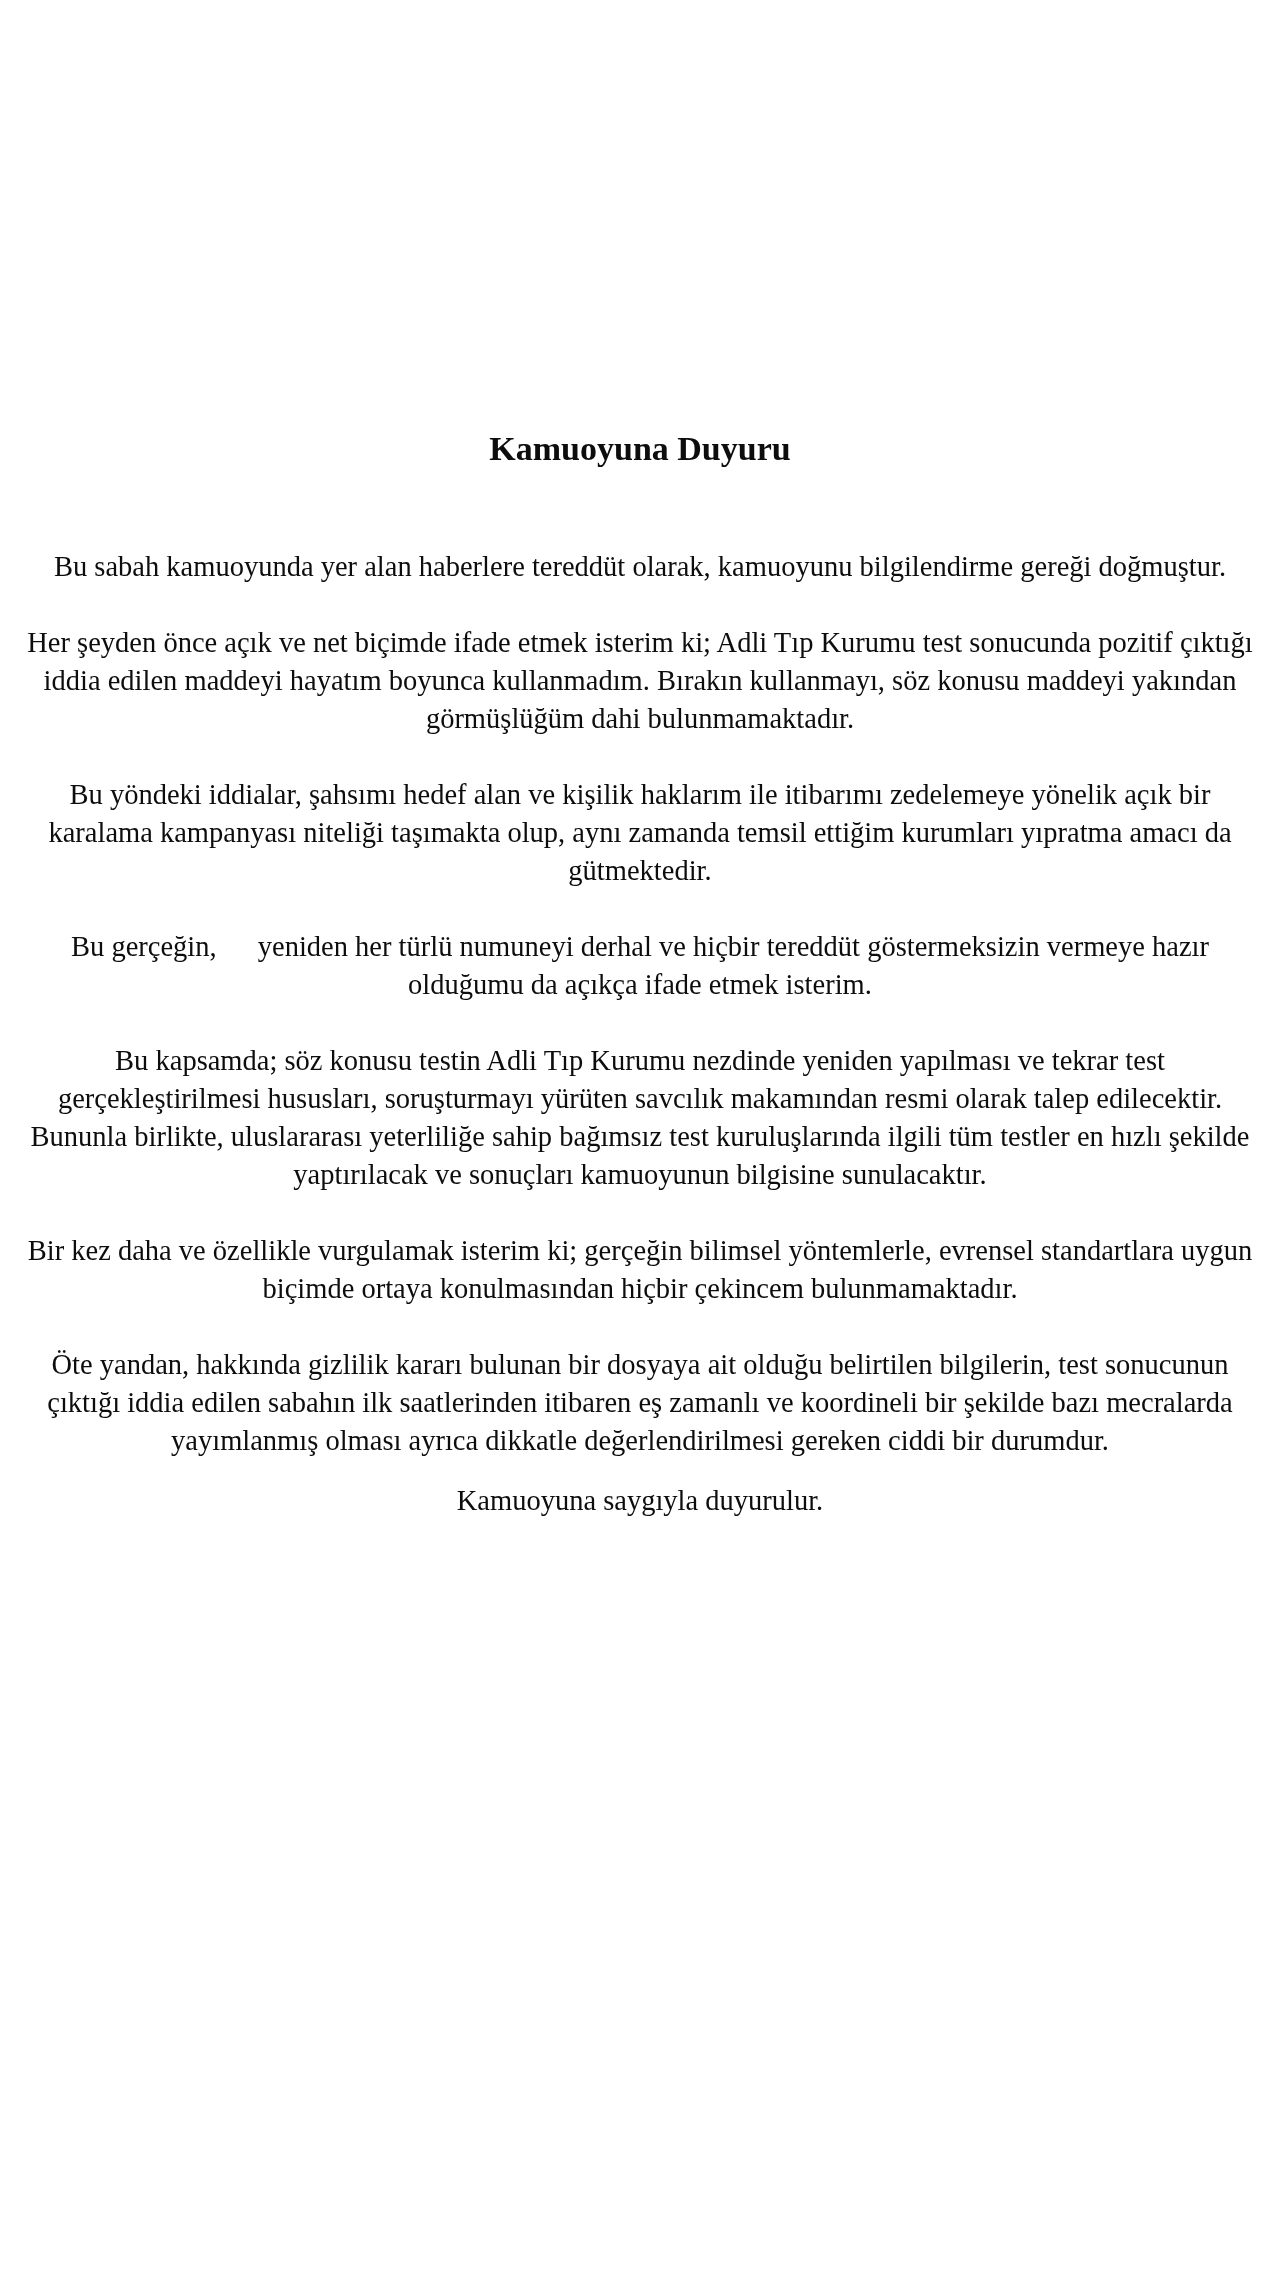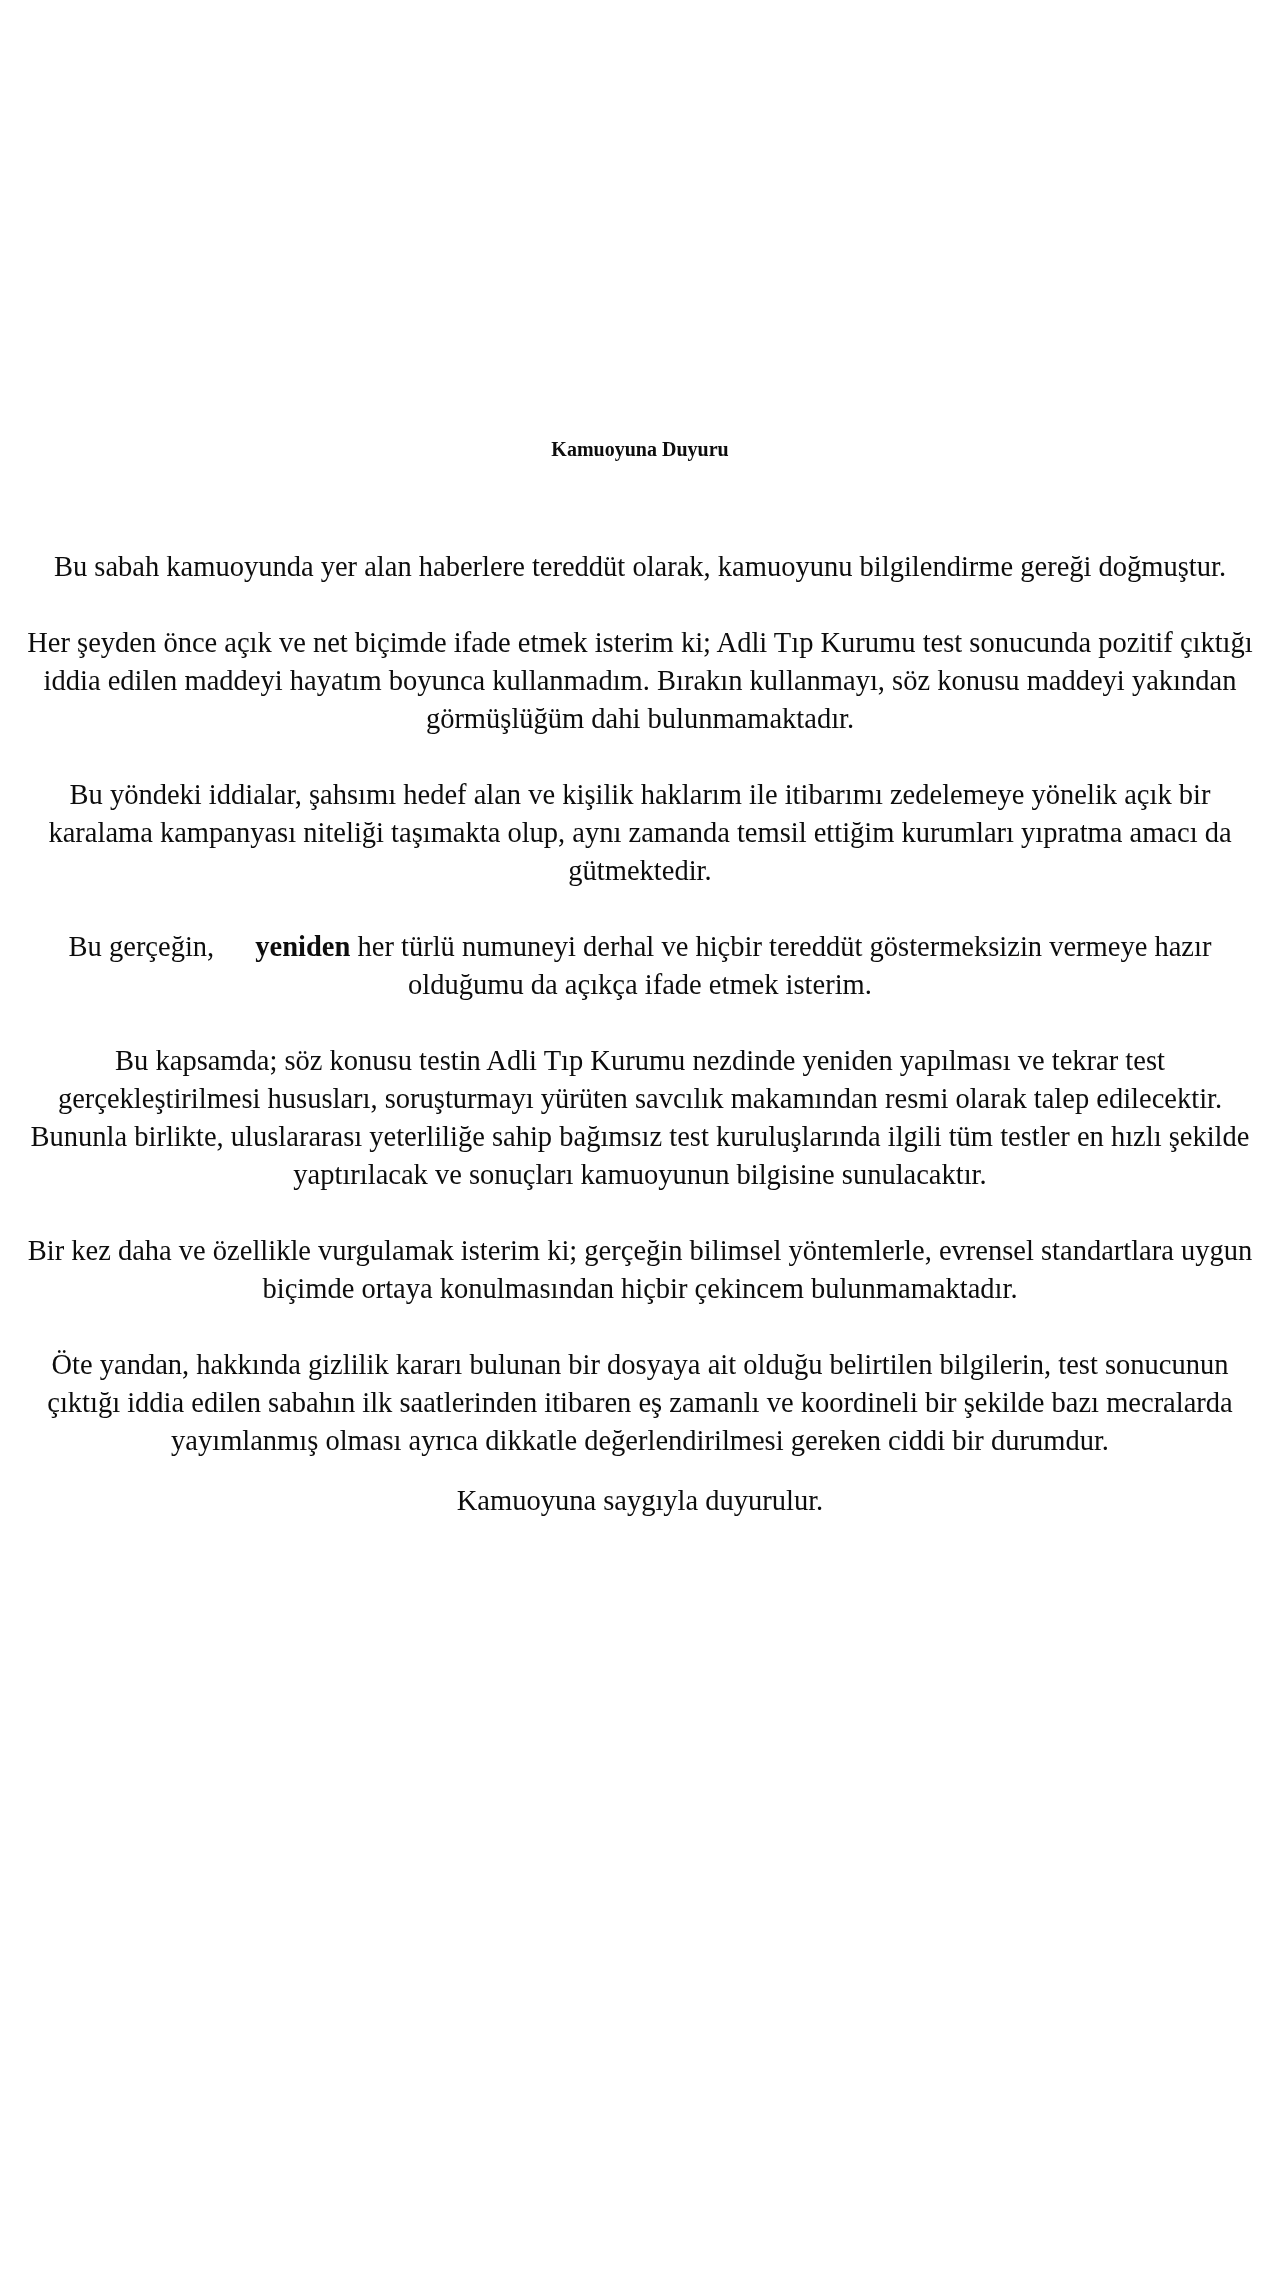--- a/index.html
+++ b/index.html
@@ -21,35 +21,35 @@
     box-sizing: border-box;
     padding-top: 430px;
     width: 1248px;
     margin: 0 auto;
     text-align: center;
     font-size: 28.5px;
     line-height: 38px;
   }
   .doc-title {
     margin: 0 0 80px 0;
-    font-size: 20px;
+    font-size: 34px;
     line-height: 38px;
     font-weight: bold;
   }
   .doc p {
     margin: 38px 0 0 0;
   }
   .doc p.first {
     margin-top: 0;
   }
   .doc p.attached {
     margin-top: 0;
   }
   .doc .bold {
-    font-weight: bold;
+    font-weight: normal;
     margin-left: 34px;
   }
   .doc p.closing {
     margin-top: 22px;
   }
 </style>
 </head>
 <body>
 
 <div class="page">

